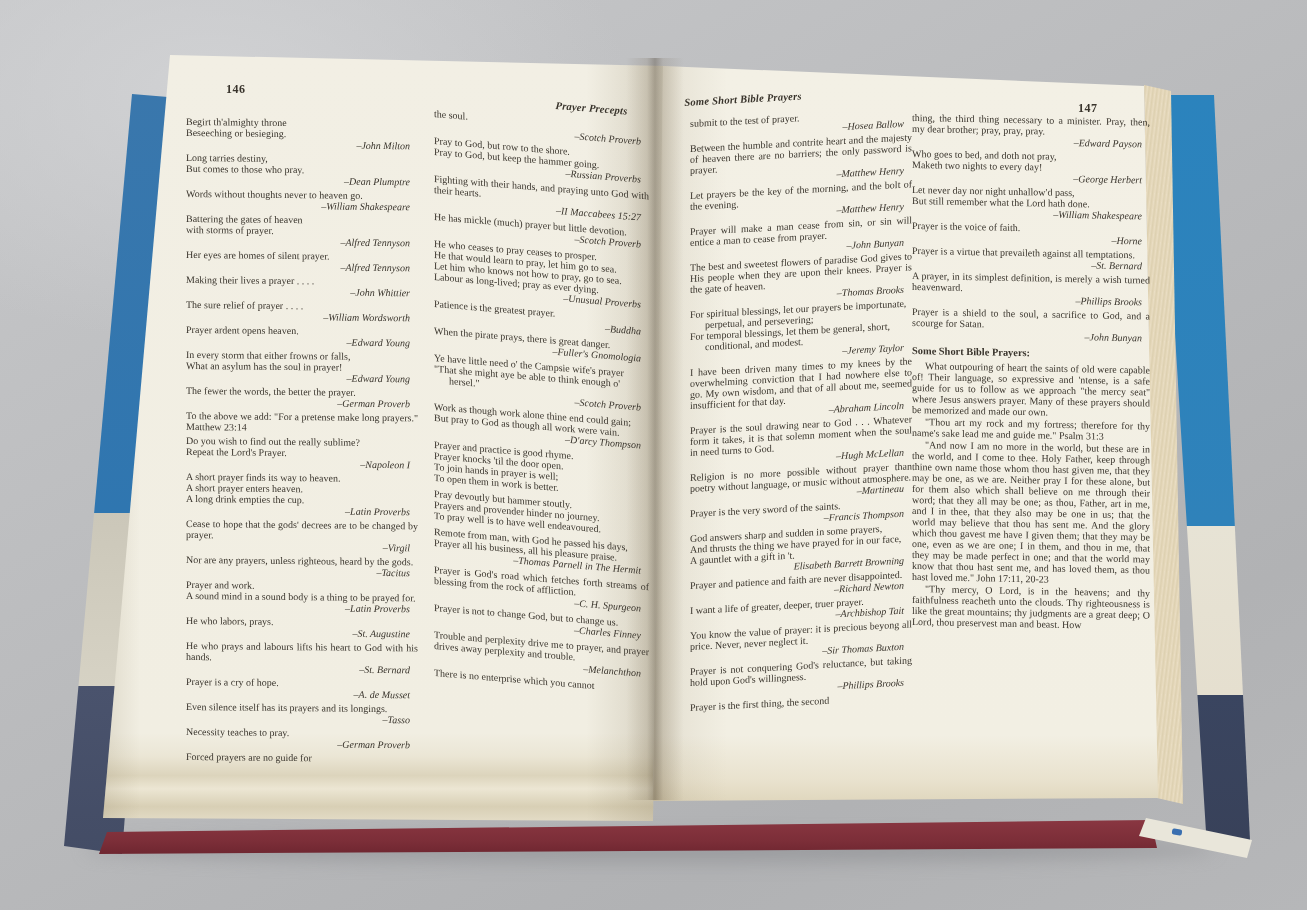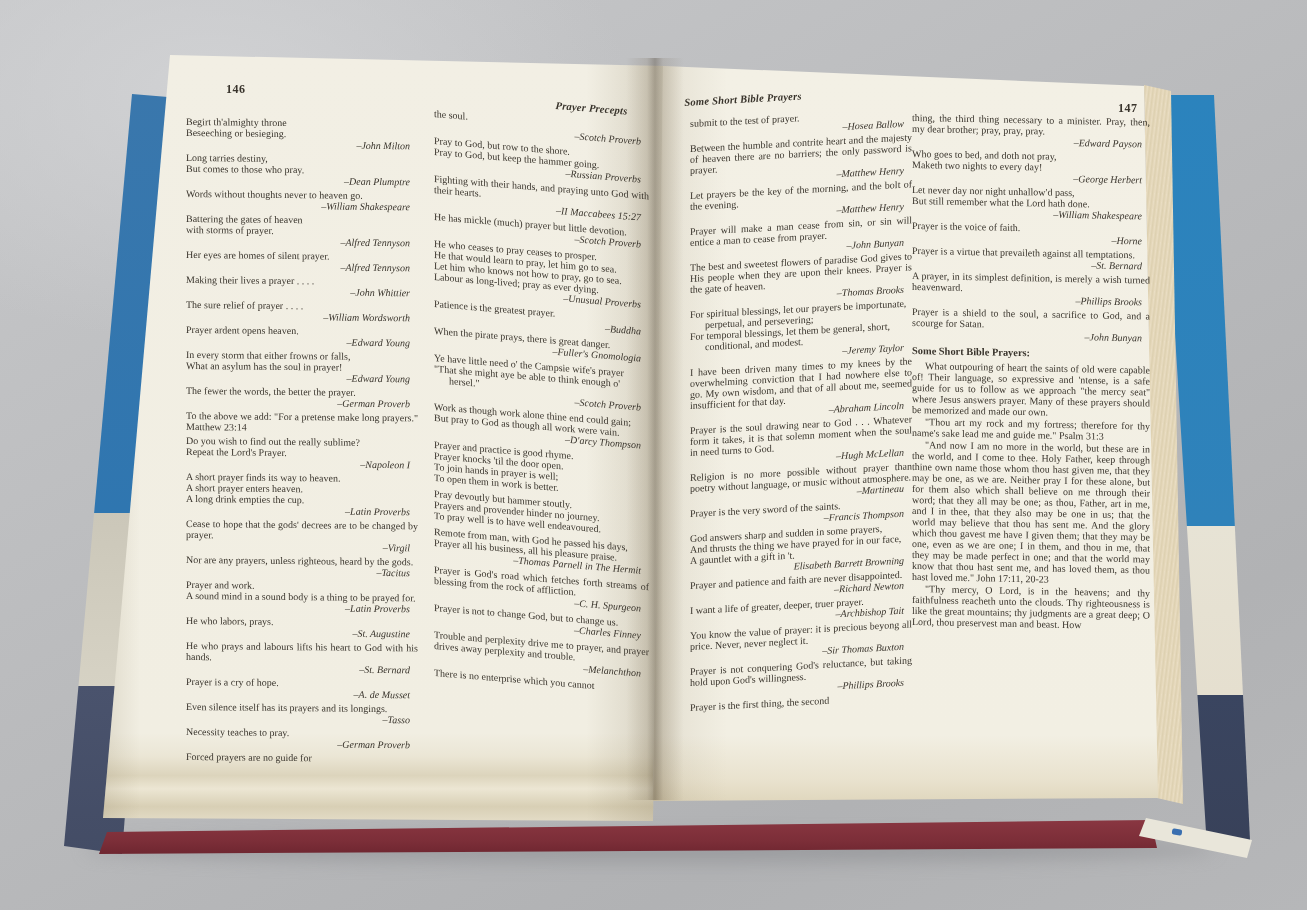--- a/index.html
+++ b/index.html
@@ -53,21 +53,21 @@
         rgba(120,104,72,0) 15%, rgba(120,104,72,0) 100%),
       linear-gradient(to bottom, #f3f0e5 0%, #f2efe3 90%, #e9e2ce 96%, #dcd2b7 100%); }
   #gutter-shadow { left:626px; top:58px; width:58px; height:742px;
     background:linear-gradient(to right, rgba(90,74,48,0) 0%, rgba(90,74,48,.15) 36%,
       rgba(56,44,26,.32) 50%, rgba(90,74,48,.13) 64%, rgba(90,74,48,0) 100%); }
 
   
   .ink { color:#39342c; }
   .pagenum { font-weight:bold; font-size:12px; letter-spacing:.5px; }
   #pagenum-left  { left:205px; top:82px;margin-left:21px; }
-  #pagenum-right { left:1078px; top:101px;margin-left:40px; }
+  #pagenum-right { left:1078px; top:101px; }
   .running-header { font-weight:bold; font-style:italic; font-size:10.6px; letter-spacing:.2px; }
   #header-left  { left:556px; top:100px; transform:rotate(4.5deg); transform-origin:0 0; }
   #header-right { left:684px; top:97px;  transform:rotate(-3.2deg); transform-origin:0 0; }
 
   .col { position:absolute; font-size:10px; line-height:11px; transform-origin:0 0; }
   #col1 { left:186px; top:116px; width:232px; transform:skewY(0.6deg); }
   #col2 { left:434px; top:108px; width:215px; transform:skewY(4.6deg); }
   #col3 { left:690px; top:118px; width:222px; transform:skewY(-3deg); }
   #col4 { left:912px; top:112px; width:238px; transform:skewY(1.1deg); }
 

